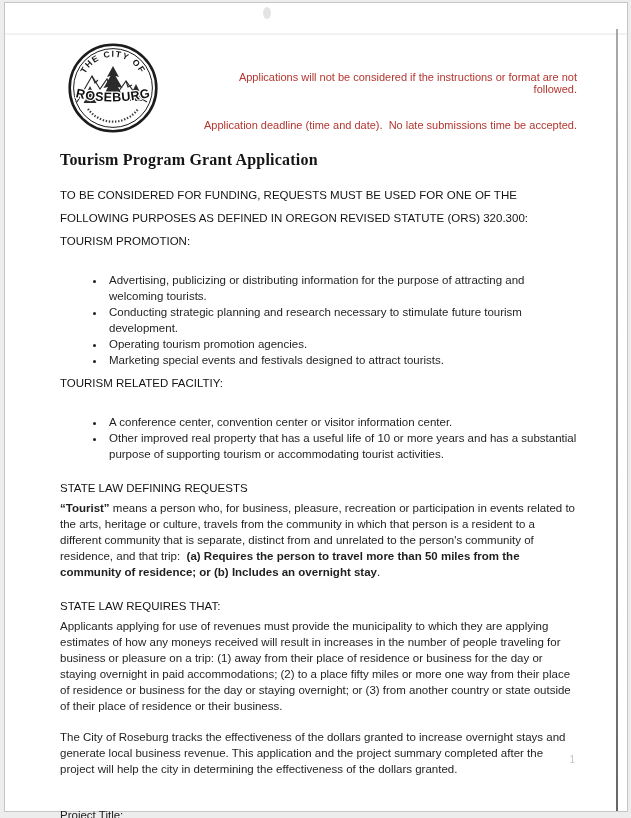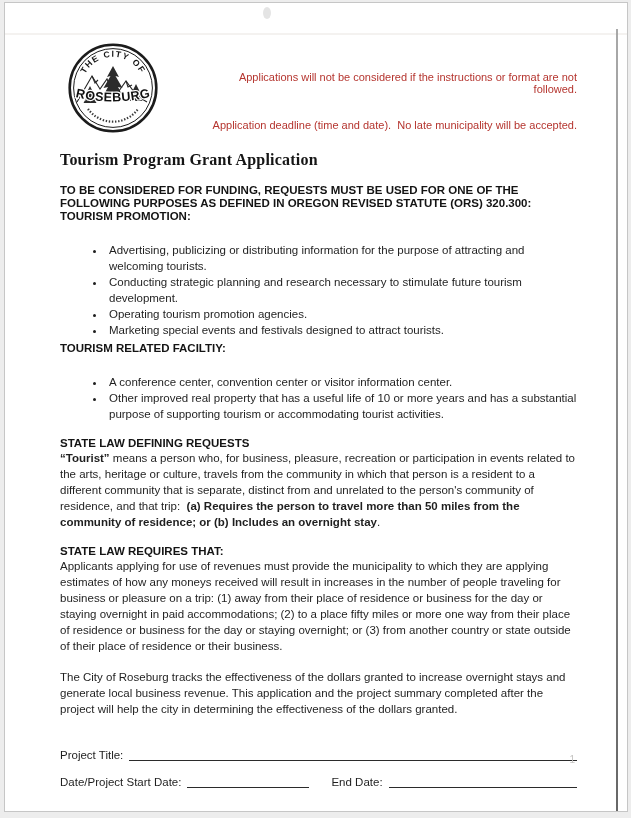--- a/index.html
+++ b/index.html
@@ -36,21 +36,21 @@
   .notices {
     margin-left:140px; padding-top:6px;
     text-align:right; white-space:pre-wrap;
     color:#b5352f; font-size:11px; line-height:12px;
   }
   h1.doc-title {
     margin-top:14px;
     font-size:16px; font-weight:bold; letter-spacing:.2px; color:#151515;font-family:Liberation Serif, serif;
   }
   .h-bold {
-    font-weight:bold; font-size:11.5px; line-height:13px; color:#141414;
+    font-weight:normal; font-size:11.5px; line-height:23px; color:#141414;
   }
   .intro { margin-top:15px; }
   .mt12 { }
   .mt14 { margin-top:4px; }
   .mt16 { margin-top:15px; }
   p.body-text {
     font-size:11.5px; line-height:16px; white-space:pre-wrap;
   }
   ul.bullets { margin-top:19px; padding-left:46px; }
   ul.bullets li {
@@ -110,21 +110,21 @@
 
       <text font-family="Liberation Sans, sans-serif" font-size="12.6" font-weight="bold" letter-spacing=".4" fill="#101010" stroke="#ffffff" stroke-width="2.4" paint-order="stroke">
         <textPath href="#arc-mid" startOffset="50%" text-anchor="middle">ROSEBURG</textPath>
       </text>
 
       <use href="#arc-bot" stroke="#3a3a3a" stroke-width="2.2" fill="none" stroke-dasharray="1.4 1.7"></use>
     </svg>
 
     <div class="notices">
       <div>Applications will not be considered if the instructions or format are not followed.</div>
-      <div>Application deadline (time and date).  No late municipality will be accepted.</div>
+      <div>Application deadline (time and date).  No late submissions time be accepted.</div>
     </div>
   </div>
 
   <h1 class="doc-title">Tourism Program Grant Application</h1>
 
   <p class="h-bold intro">TO BE CONSIDERED FOR FUNDING, REQUESTS MUST BE USED FOR ONE OF THE FOLLOWING PURPOSES AS DEFINED IN OREGON REVISED STATUTE (ORS) 320.300:</p>
 
   <p class="h-bold mt12">TOURISM PROMOTION:</p>
   <ul class="bullets">
     <li>Advertising, publicizing or distributing information for the purpose of attracting and welcoming tourists.</li>

